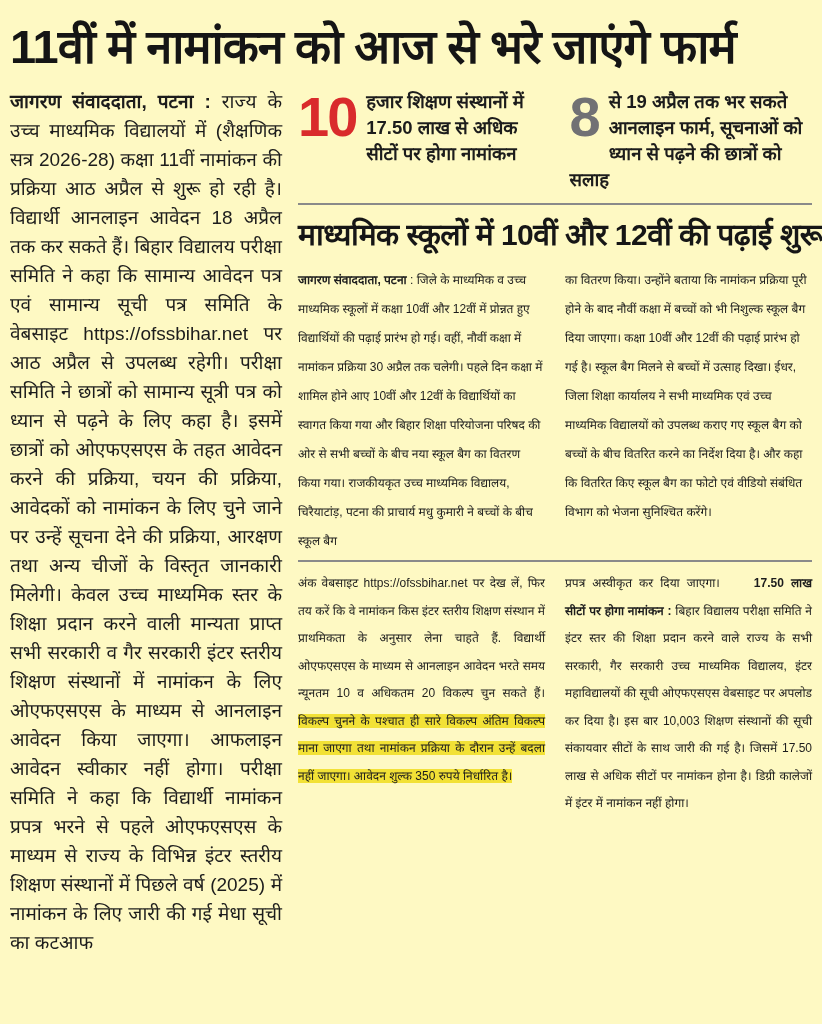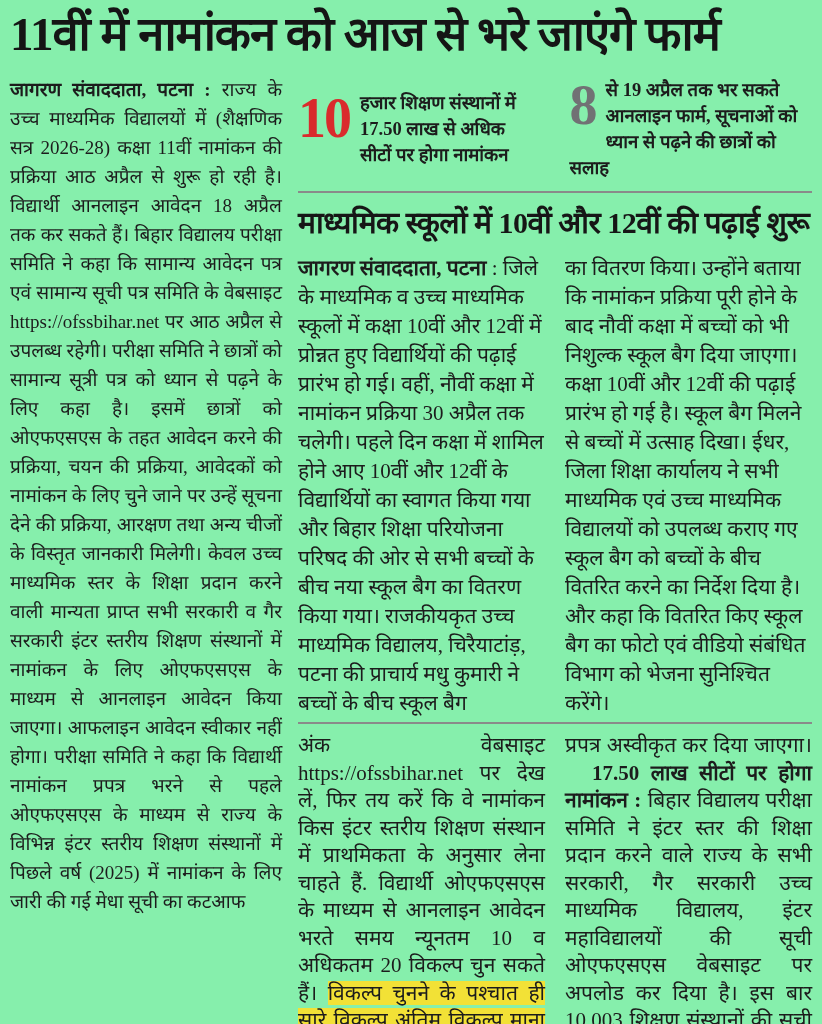--- a/index.html
+++ b/index.html
@@ -1,44 +1,44 @@
 <!DOCTYPE html>
 <html><head>
 <meta charset="utf-8">
 <style>
   * { box-sizing: border-box; margin: 0; padding: 0; }
   html, body { background: #d9d9d9; }
   .page {
     width: 822px; height: 1024px;
     margin: 0 auto;
-    background: #86efac;
+    background: #fef9c3;
     color: #1c1c1c;
-    font-family: Liberation Serif, serif;
-    padding: 4px 10px 0 10px;
+    font-family: Liberation Sans, sans-serif;
+    padding: 16px 10px 0 10px;
     overflow: hidden;
     position: relative;
   }
   .headline {
     font-size: 47px;
     font-weight: 700;
     letter-spacing: -1px;
     line-height: 1.3;
     white-space: nowrap;
     margin-bottom: 10px;
     color: #151515;
   }
   .content-row { display: flex; gap: 16px; align-items: stretch; }
   .left-col {
     width: 272px; flex: none;
     font-size: 19px; line-height: 29px;
     text-align: justify;
   }
   .byline { font-weight: 700; }
   .right-section { flex: 1; min-width: 0; }
-  .stat-row { display: flex; align-items: center; padding: 2px 0 6px 0; }
+  .stat-row { display: flex; align-items: flex-start; padding: 2px 0 6px 0; }
   .stat-box { flex: 1; min-width: 0; font-weight: 700; font-size: 18.5px; line-height: 26px; }
   .stat-num {
     float: left;
     font-size: 56px;
     line-height: 52px;
     font-weight: 700;
     margin: 2px 10px 0 0;
     letter-spacing: -2px;
   }
   .stat-num.red  { color: #d92b2c; }
@@ -47,21 +47,21 @@
   .rule { border: none; border-top: 2px solid #8a8a8a; margin: 4px 0 8px 0; }
   .subhead {
     font-size: 30px;
     font-weight: 700;
     letter-spacing: -0.5px;
     margin: 4px 0 12px 0;
     white-space: nowrap;
     color: #161616;
   }
   .two-col { display: flex; gap: 20px; }
-  .col { flex: 1; min-width: 0; font-size: 21px; line-height: 27.5px; }
+  .col { flex: 1; min-width: 0; font-size: 12px; line-height: 27.5px; }
   .col.justify { text-align: justify; }
   .article2 .col { line-height: 29px; }
   .highlight { background: #f2e136; }
   .inline-subhead { font-weight: 700; margin-left: 27px; }
   .cont-block { margin-top: 4px; }
 </style>
 </head>
 <body>
 
 <div class="page">

